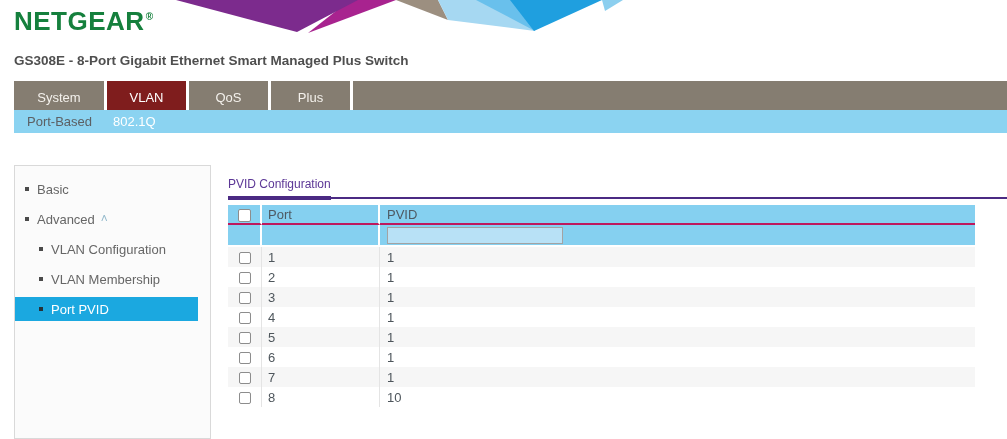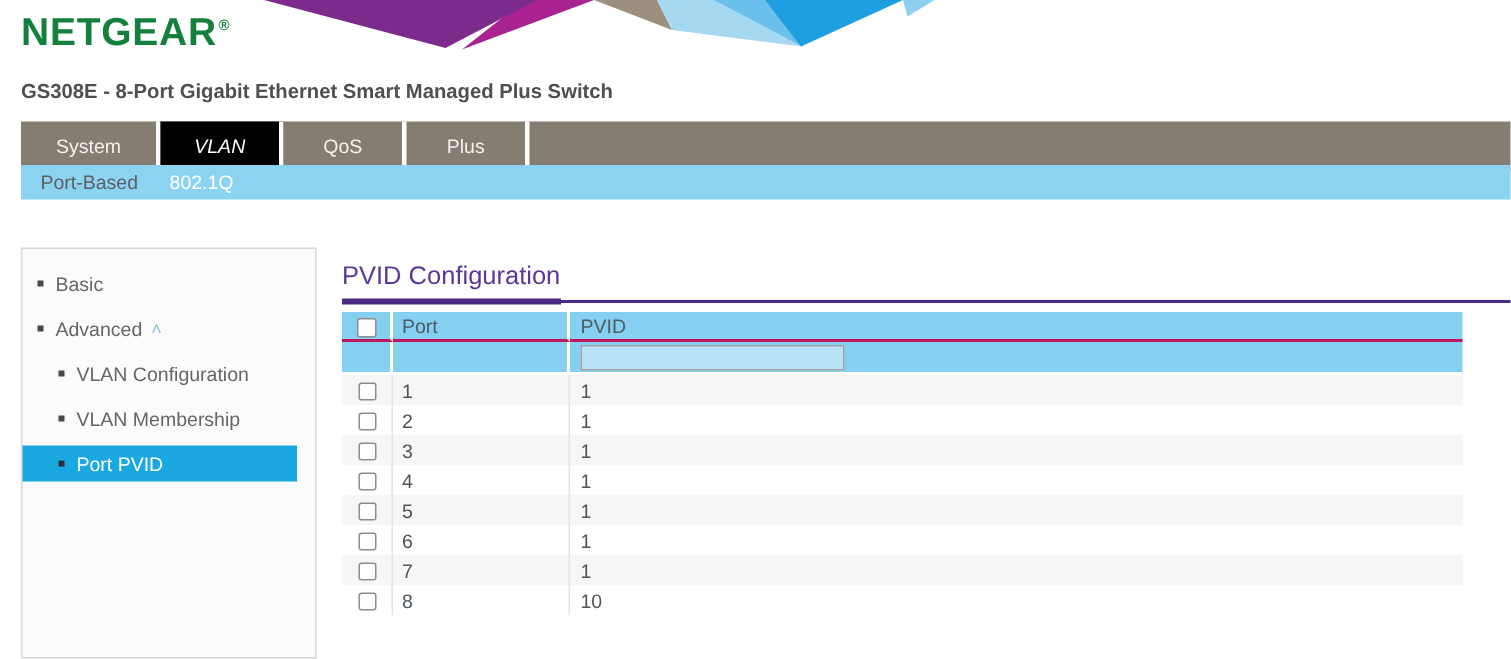--- a/index.html
+++ b/index.html
@@ -24,21 +24,21 @@
   
   .navbar {
     position:absolute; top:81px; left:14px; right:0; height:33px;
     background:#857d71; display:flex;
   }
   .nav-tab {
     width:82px; height:100%; display:flex; align-items:center; justify-content:center;
     color:#f4f1ec; font-size:13px; border-right:3px solid #fff; cursor:pointer;
   }
   .nav-tab:first-child { width:93px; }
-  .nav-tab.active { background:#000000; color:#fff;font-style:italic; }
+  .nav-tab.active { background:#7f1d1d; color:#fff; }
 
   
   .subnav {
     position:absolute; top:110px; left:14px; right:0; height:23px;
     background:#8bd3f1; display:flex; align-items:center; font-size:13px;
   }
   .subnav-item { margin-left:13px; color:#5c6064; cursor:pointer; }
   .subnav-item.active { color:#ffffff; margin-left:21px; }
 
   
@@ -60,21 +60,21 @@
   }
   .side-item.lvl2 .bullet { margin-left:24px; }
   .side-item.selected { background:#1ba8e0; color:#fff; margin-right:12px; }
   .side-item.selected .bullet { background:#263238; }
   .caret { color:#93b9cb; font-size:12px; margin-left:6px; line-height:1; }
 
   .main { flex:1; margin-left:17px; padding-top:9px; }
 
   .heading-wrap { border-bottom:2px solid #4b2a83; margin-right:0; }
   .heading-text {
-    display:inline-block; color:#5c3796; font-size:17px;
+    display:inline-block; color:#5c3796; font-size:12px;
     padding-bottom:5px; border-bottom:4px solid #4b2a83; margin-bottom:-3px;
   }
 
   
   .pvid-table {
     margin-top:6px; width:747px; border-collapse:separate; border-spacing:0;
     font-size:13px; table-layout:fixed;
   }
   .pvid-table col.c1 { width:34px; }
   .pvid-table col.c2 { width:118px; }

